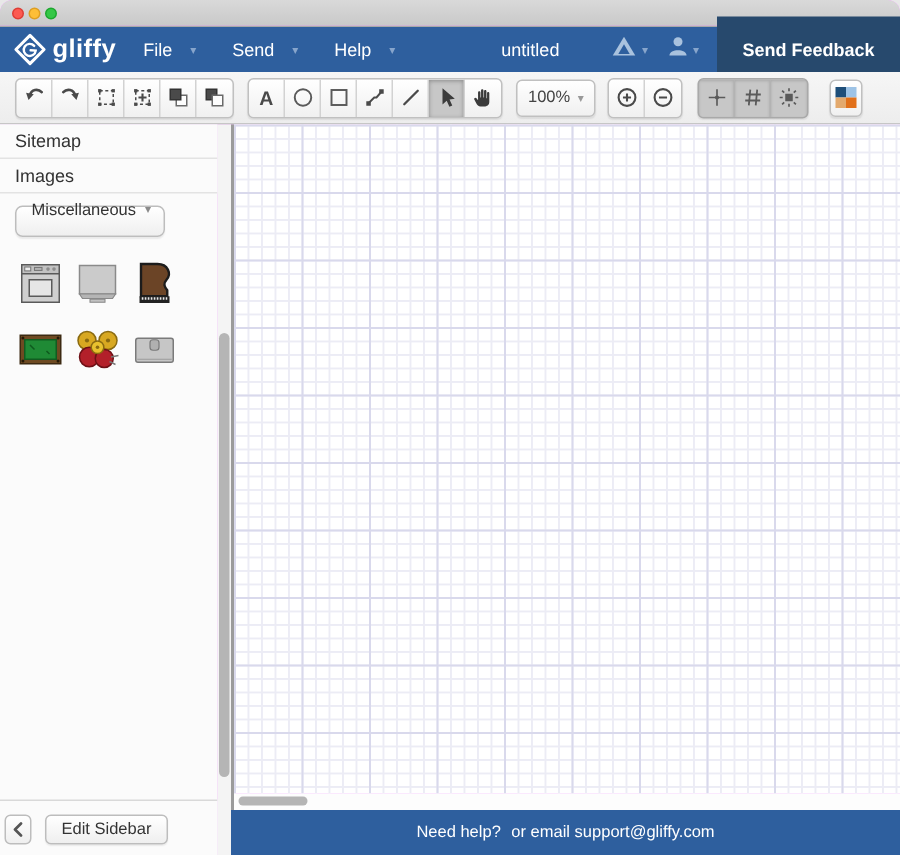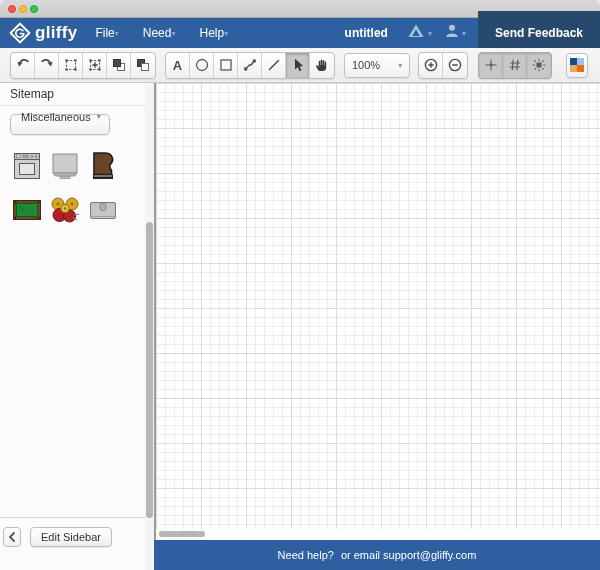--- a/index.html
+++ b/index.html
@@ -17,45 +17,45 @@
   .tl.yellow { left:19px; background:#fdbe37; border:1px solid #de9f23; }
   .tl.green  { left:30px; background:#35c747; border:1px solid #1da82f; }
 
   
   .header { position:absolute; top:18px; left:0; right:0; height:30px; background:#2e5f9e;
             display:flex; align-items:center; color:#fff; }
   .logo { display:flex; align-items:center; margin-left:8px; }
   .logo svg { display:block; }
   .logo-text { font-size:17px; font-weight:bold; letter-spacing:.3px; margin-left:3px; }
   .menus { display:flex; margin-left:18px; gap:24px; }
-  .menu { font-size:12px; display:flex; align-items:center; gap:0; cursor:default;justify-content:center; }
+  .menu { font-size:12px; display:flex; align-items:center; gap:12px; cursor:default;justify-content:center; }
   .menu .chev { color:#87a5cc; font-size:8px; }
   .hspacer { flex:1; }
-  .doc-title { font-size:12px; margin-right:18px;font-weight:bold; }
+  .doc-title { font-size:12px; margin-right:33px; }
   .hicon { display:flex; align-items:center; gap:2px; margin-right:12px; }
   .hicon .chev { color:#87a5cc; font-size:8px; }
   .send-feedback { height:44px; background:#27496d; display:flex; align-items:center;
                    padding:0 17px; font-size:12px; font-weight:bold; }
 
   
   .toolbar { position:absolute; top:48px; left:0; right:0; height:35px;
              background:linear-gradient(#f6f6f6,#ededed); border-bottom:1px solid #c6c6c6;
              display:flex; align-items:center; }
   .btngroup { display:flex; border:1px solid #c0c0c0; border-radius:4px; overflow:hidden;
               background:linear-gradient(#ffffff,#f0f0f0); box-shadow:0 1px 1px rgba(0,0,0,.08); }
   .tbtn { width:24px; height:25px; display:flex; align-items:center; justify-content:center;
           border-right:1px solid #d2d2d2; cursor:pointer; color:#4a4a4a; }
   .tbtn:last-child { border-right:none; }
   .tbtn.active { background:#c7c7c7; box-shadow:inset 0 1px 3px rgba(0,0,0,.3); }
   .btngroup.pressed { background:#c7c7c7; border-color:#a9a9a9; }
   .btngroup.pressed .tbtn { border-right-color:#b3b3b3; box-shadow:inset 0 1px 2px rgba(0,0,0,.15); }
   .tool-a { font-size:13px; font-weight:bold; color:#4a4a4a; }
   .zoombtn { height:25px; border:1px solid #c0c0c0; border-radius:4px;
              background:linear-gradient(#ffffff,#f0f0f0); display:flex; align-items:center;
-             padding:0 7px; gap:18px; font-size:11px; color:#444; box-shadow:0 1px 1px rgba(0,0,0,.08); cursor:pointer; }
+             padding:0 7px; gap:5px; font-size:11px; color:#444; box-shadow:0 1px 1px rgba(0,0,0,.08); cursor:pointer; }
   .zoombtn .chev { color:#999; font-size:8px; }
   .swatchbtn { width:22px; height:25px; border:1px solid #c0c0c0; border-radius:4px;
                background:linear-gradient(#ffffff,#f0f0f0); display:flex; align-items:center;
                justify-content:center; box-shadow:0 1px 1px rgba(0,0,0,.08); cursor:pointer; }
   .swatch { display:grid; grid-template-columns:7px 7px; grid-template-rows:7px 7px; }
   .swatch div:nth-child(1){ background:#1e4e79; }
   .swatch div:nth-child(2){ background:#9dc3e6; }
   .swatch div:nth-child(3){ background:#e3a96d; }
   .swatch div:nth-child(4){ background:#e1701a; }
 
@@ -67,21 +67,21 @@
               font-size:12px; color:#333; border-bottom:1px solid #e3e3e3; cursor:pointer; background:#fbfbfb; }
   .side-row.selected { background:#d8d8d8; font-weight:bold; height:24px; border-bottom:1px solid #cfcfcf; }
   .cat-btn { margin:8px 0 0 10px; height:21px; padding:0 8px 16px 10px; display:inline-flex;
              align-items:center; gap:6px; font-size:11px; color:#333;
              border:1px solid #bdbdbd; border-radius:5px; background:linear-gradient(#fff,#efefef);
              box-shadow:0 1px 1px rgba(0,0,0,.07); cursor:pointer; }
   .cat-btn .chev { color:#8a8a8a; font-size:8px; }
   .shape-grid { margin:14px 0 0 10px; width:122px; display:grid;
                 grid-template-columns:repeat(3,34px); grid-column-gap:4px; grid-row-gap:10px; }
   .shape { width:34px; height:34px; display:flex; align-items:center; justify-content:center; cursor:grab; }
-  .side-bottom { position:absolute; left:0; right:0; bottom:0; height:53px; background:#fbfbfb;
+  .side-bottom { position:absolute; left:0; right:0; bottom:0; height:37px; background:#fbfbfb;
                  border-top:1px solid #d9d9d9; display:flex; align-items:flex-start; padding-top:9px; }
   .collapse-btn { margin-left:3px; width:18px; height:20px; border:1px solid #bdbdbd; border-radius:4px;
                   background:linear-gradient(#fff,#efefef); display:flex; align-items:center;
                   justify-content:center; cursor:pointer; }
   .edit-sidebar-btn { margin-left:9px; height:20px; padding:0 10px; border:1px solid #bdbdbd;
                       border-radius:4px; background:linear-gradient(#fff,#efefef); display:flex;
                       align-items:center; font-size:11px; color:#333;
                       box-shadow:0 1px 1px rgba(0,0,0,.07); cursor:pointer; }
 
   .vscroll-track { position:absolute; top:0; left:145px; width:9px; bottom:0; background:#f4f4f4; }
@@ -125,21 +125,21 @@
         </svg>
       </span>
       <span class="logo-text">gliffy</span>
     </div>
     <div class="menus">
       <div class="menu">
         <span>File</span>
         <span class="chev">▾</span>
       </div>
       <div class="menu">
-        <span>Need</span>
+        <span>Send</span>
         <span class="chev">▾</span>
       </div>
       <div class="menu">
         <span>Help</span>
         <span class="chev">▾</span>
       </div>
     </div>
     <div class="hspacer"></div>
     <div class="doc-title">untitled</div>
     <div class="hicon">
@@ -303,20 +303,23 @@
           <div></div>
       </div>
     </div>
   </div>
 
   <div class="main">
 
     <div class="sidebar">
       <div class="side-row">
         <span>Sitemap</span>
+      </div>
+      <div class="side-row">
+        <span>Images</span>
       </div>
 
       <div class="cat-btn">
         <span>Miscellaneous</span>
         <span class="chev">▾</span>
       </div>
 
       <div class="shape-grid">
         <div class="shape">
           <svg width="32" height="32" viewBox="0 0 32 32">

